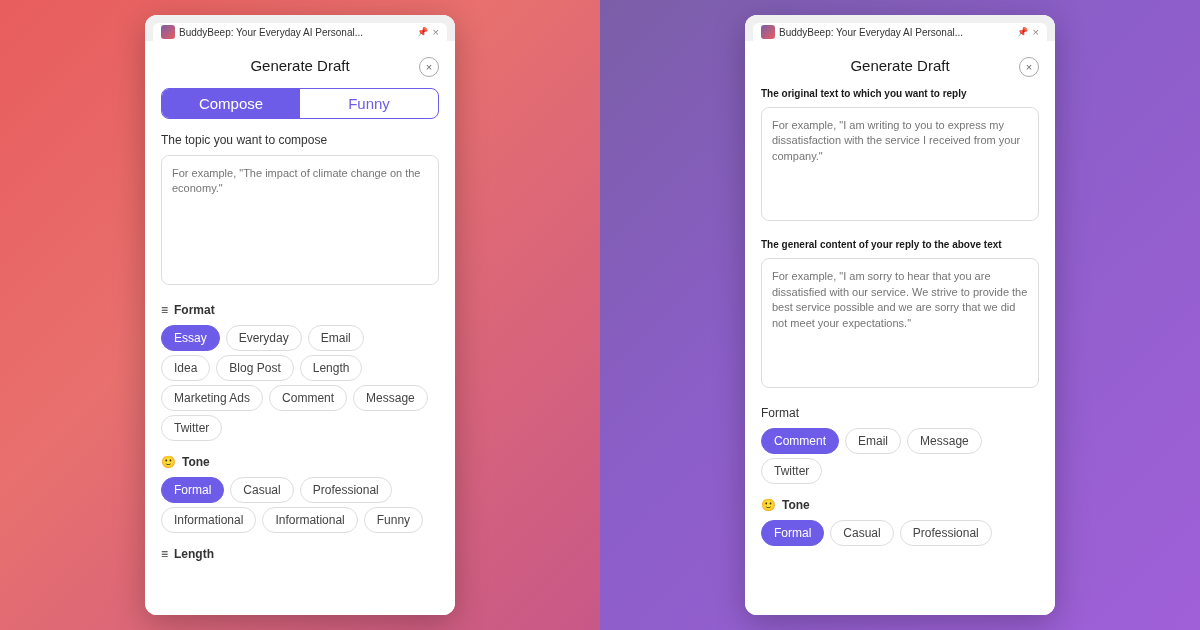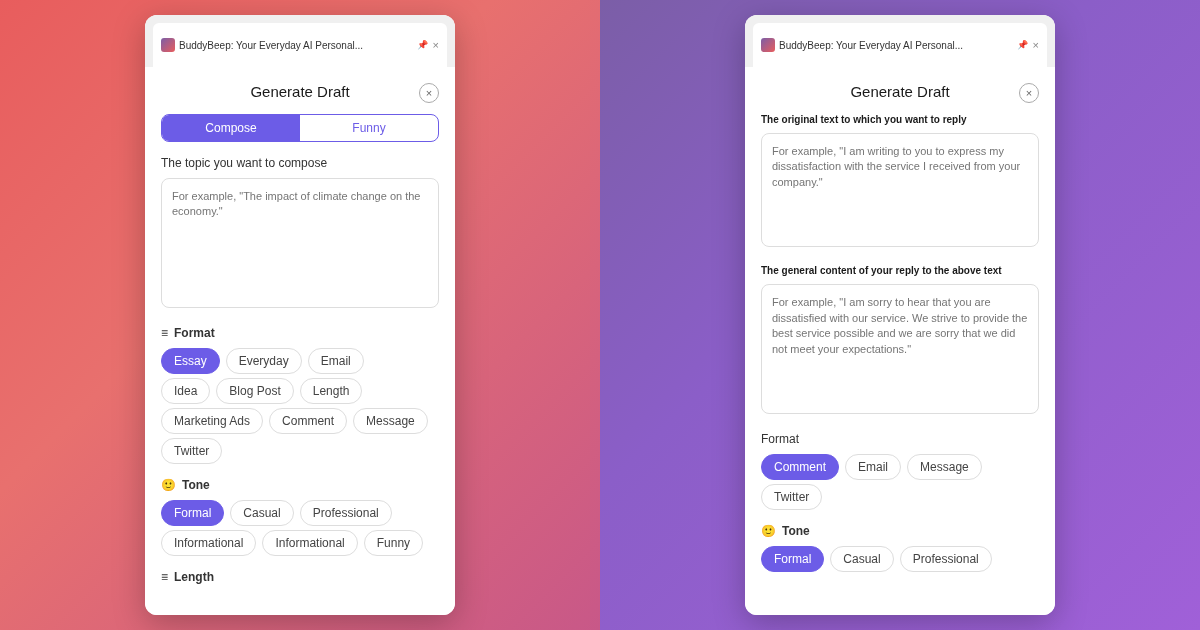--- a/index.html
+++ b/index.html
@@ -43,21 +43,21 @@
       align-items: center;
       gap: 6px;
       flex-shrink: 0;
     }
     .browser-tab {
       display: flex;
       align-items: center;
       gap: 4px;
       background: #fff;
       border-radius: 6px 6px 0 0;
-      padding: 15px 8px;
+      padding: 2px 8px;
       font-size: 10px;
       color: #333;
       flex: 1;
     }
     .tab-icon {
       width: 14px;
       height: 14px;
       background: linear-gradient(135deg, #7b5ea7, #e85d5d);
       border-radius: 3px;
       flex-shrink: 0;
@@ -116,21 +116,21 @@
       display: flex;
       gap: 0;
       margin-bottom: 14px;
       border-radius: 8px;
       overflow: hidden;
       border: 1.5px solid #6c5ce7;
     }
     .tab-btn {
       flex: 1;
       padding: 6px 0;
-      font-size: 12px;
+      font-size: 15px;
       font-weight: 500;
       text-align: center;
       cursor: pointer;
       border: none;
       background: transparent;
       color: #6c5ce7;
     }
     .tab-btn.active {
       background: #6c5ce7;
       color: #fff;

